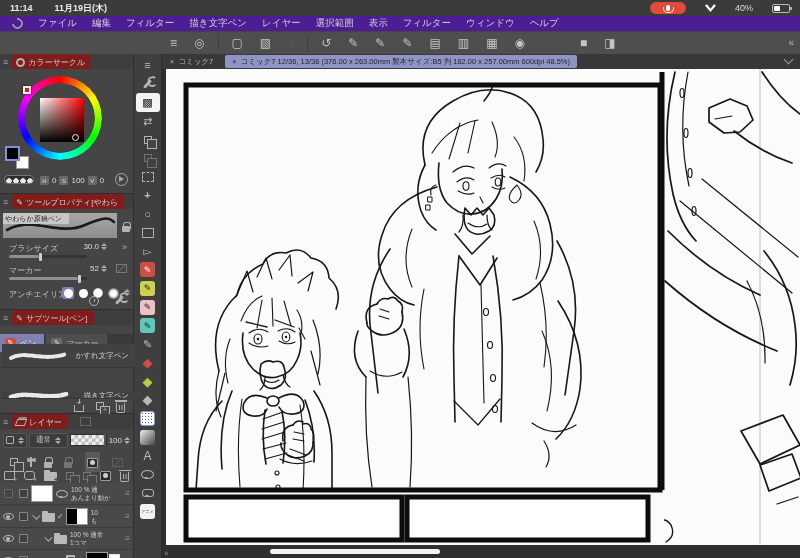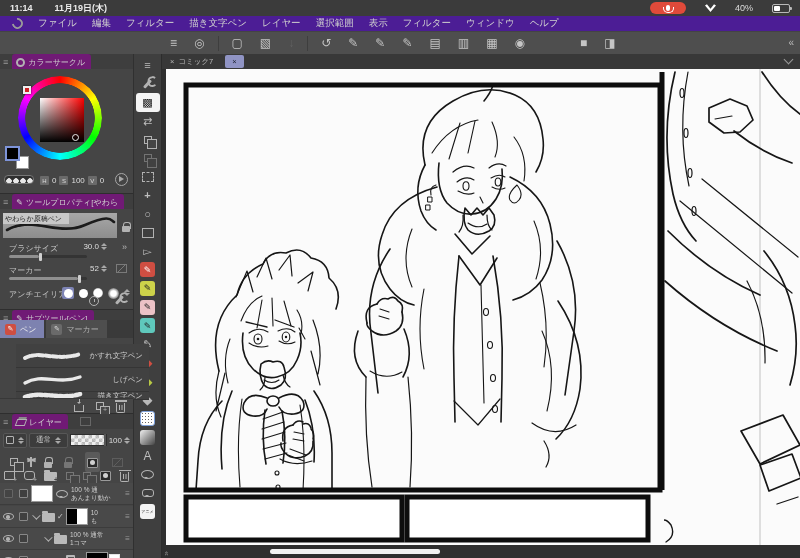--- a/index.html
+++ b/index.html
@@ -29,21 +29,21 @@
 
   
   .mainrow { display:flex; height:504px; }
   .palettes { width:134px; background:#454545; display:flex; flex-direction:column; border-right:1px solid #303030; }
   .toolstrip { width:28px; background:#3f3f3f; border-right:1px solid #2c2c2c; display:flex; flex-direction:column; align-items:center; padding-top:2px; }
   .canvascol { flex:1; display:flex; flex-direction:column; min-width:0; }
 
   
   .panel { position:relative; border-bottom:1px solid #2e2e2e; background:#454545; }
   .phead { height:15px; display:flex; align-items:center; gap:4px; padding:0 3px; background:#3e3e3e; font-size:8px; color:#cfcfcf; }
-  .phead .ptab { display:flex; align-items:center; gap:3px; background:#701a75; border-radius:3px 3px 0 0; padding:2px 6px 1px 4px; height:15px; }
+  .phead .ptab { display:flex; align-items:center; gap:3px; background:#7f1d1d; border-radius:3px 3px 0 0; padding:2px 6px 1px 4px; height:15px; }
   .ham { font-size:9px; color:#9a9a9a; }
   .st { display:inline-flex; flex-direction:column; gap:1px; margin-left:2px; }
   .st i { width:0; height:0; border-left:3px solid transparent; border-right:3px solid transparent; display:block; }
   .st .u { border-bottom:3.5px solid #a8a8a8; }
   .st .d { border-top:3.5px solid #a8a8a8; }
   .track { position:absolute; height:3px; background:#343434; border-radius:2px; }
   .track .fill { position:absolute; left:0; top:0; height:100%; background:#8f8f8f; border-radius:2px; }
   .track .nub { position:absolute; top:-2.5px; width:3px; height:8px; background:#cfcfcf; border-radius:1px; }
   .lbl { font-size:8px; color:#c4c4c4; }
   .val { font-size:8px; color:#dedede; }
@@ -110,26 +110,26 @@
   .lockbtn { position:absolute; right:3px; top:27px; }
   .tp-row-label { position:absolute; left:9px; }
   .tp-val { position:absolute; display:flex; align-items:center; }
   .aa-c { width:12px; height:12px; border-radius:2px; display:inline-flex; align-items:center; justify-content:center; }
   .aa-sel { background:#7d83b4; }
   .aa-dot1 { width:9px; height:9px; border-radius:50%; background:#fff; }
   .aa-dot2 { width:10px; height:10px; border-radius:50%; background:radial-gradient(circle,#fff 55%,rgba(255,255,255,0) 90%); }
   .aa-dot3 { width:11px; height:11px; border-radius:50%; background:radial-gradient(circle,#fff 35%,rgba(255,255,255,0) 85%); }
 
   
-  .subtabs { position:absolute; left:0; top:10px; height:18px; width:100%; display:flex; background:#3a3a3a; }
+  .subtabs { position:absolute; left:0; top:24px; height:18px; width:100%; display:flex; background:#3a3a3a; }
   .subtab { display:flex; align-items:center; gap:4px; padding:0 8px 0 5px; font-size:8px; height:18px; }
   .subtab.on { background:#7d82b0; color:#f2f2f2; }
   .subtab.off { background:#4e4e4e; color:#b5b5b5; margin-left:2px; }
   .penchip { width:11px; height:11px; border-radius:2px; display:inline-flex; align-items:center; justify-content:center; font-size:7px; color:#222; }
-  .brushrow { position:absolute; left:16px; width:100%; height:24px; background:#414141; border-bottom:1px solid #353535; display:flex; align-items:center; padding:0 6px; }
+  .brushrow { position:absolute; left:2px; width:100%; height:24px; background:#414141; border-bottom:1px solid #353535; display:flex; align-items:center; padding:0 6px; }
   .brushrow svg { flex:0 0 auto; }
   .brushrow .bname { margin-left:auto; font-size:7.5px; color:#cdcdcd; white-space:nowrap; }
   .subfoot { position:absolute; left:0; bottom:0; width:100%; height:15px; background:#464646; display:flex; align-items:center; justify-content:flex-end; gap:12px; padding-right:8px; border-top:1px solid #383838; }
 
   
   .lp-controls { position:absolute; left:0; top:17px; width:100%; height:18px; display:flex; align-items:center; gap:2px; padding:0 3px; }
   .lp-chip { background:#3c3c3c; border:1px solid #575757; border-radius:2px; height:15px; display:flex; align-items:center; justify-content:center; gap:2px; padding:0 2px; font-size:8px; }
   .lp-iconrow { position:absolute; width:100%; display:flex; align-items:center; justify-content:space-between; padding:0 10px; }
   .dim { opacity:.45; }
   .hlbg { background:#5a5a5a; border-radius:2px; padding:1px 2px; }
@@ -330,26 +330,20 @@
           <span class="penchip" style="background:#6a6a6a;color:#ddd;">✎</span>
           <span>マーカー</span>
         </span>
       </div>
       <div class="brushrow" style="top:34px;">
         <svg width="62" height="16">
             <path d="M3,10 C18,2 34,14 58,6" fill="none" stroke="#e9e9e9" stroke-width="4" stroke-linecap="round" stroke-dasharray="5 2"></path>
           </svg>
         <span class="bname">かすれ文字ペン</span>
       </div>
-      <div class="brushrow" style="top:58px;">
-        <svg width="62" height="16">
-            <path d="M3,11 C20,1 36,13 58,5" fill="none" stroke="#e9e9e9" stroke-width="3.4" stroke-linecap="round"></path>
-          </svg>
-        <span class="bname">しげペン</span>
-      </div>
       <div class="brushrow" style="top:82px;height:8px;overflow:hidden;">
         <svg width="62" height="16">
             <path d="M3,9 C18,3 40,12 58,6" fill="none" stroke="#e9e9e9" stroke-width="4.5" stroke-linecap="round" stroke-dasharray="3 2"></path>
           </svg>
         <span class="bname">描き文字ペン</span>
       </div>
       <div class="subfoot">
         <span class="mi mi-tray"></span>
         <span class="mi mi-2sq plus"></span>
         <span class="mi mi-trash"></span>
@@ -527,20 +521,21 @@
   </div>
 
   <div class="canvascol">
     <div class="tabbar">
       <span class="tab-inactive">
         <span>×</span>
         <span>コミック7</span>
       </span>
       <span class="tab-active">
         <span>×</span>
+        <span>コミック7 12/36, 13/36 (376.00 x 263.00mm 製本サイズ:B5 判 182.00 x 257.00mm 600dpi 48.5%)</span>
       </span>
       <span class="tab-collapse"></span>
     </div>
 
     <div class="canvas">
       <svg width="638" height="489" viewBox="0 0 638 489">
         <defs>
           <clipPath id="panelA">
               <rect x="26" y="18" width="470" height="401"></rect>
             </clipPath>

